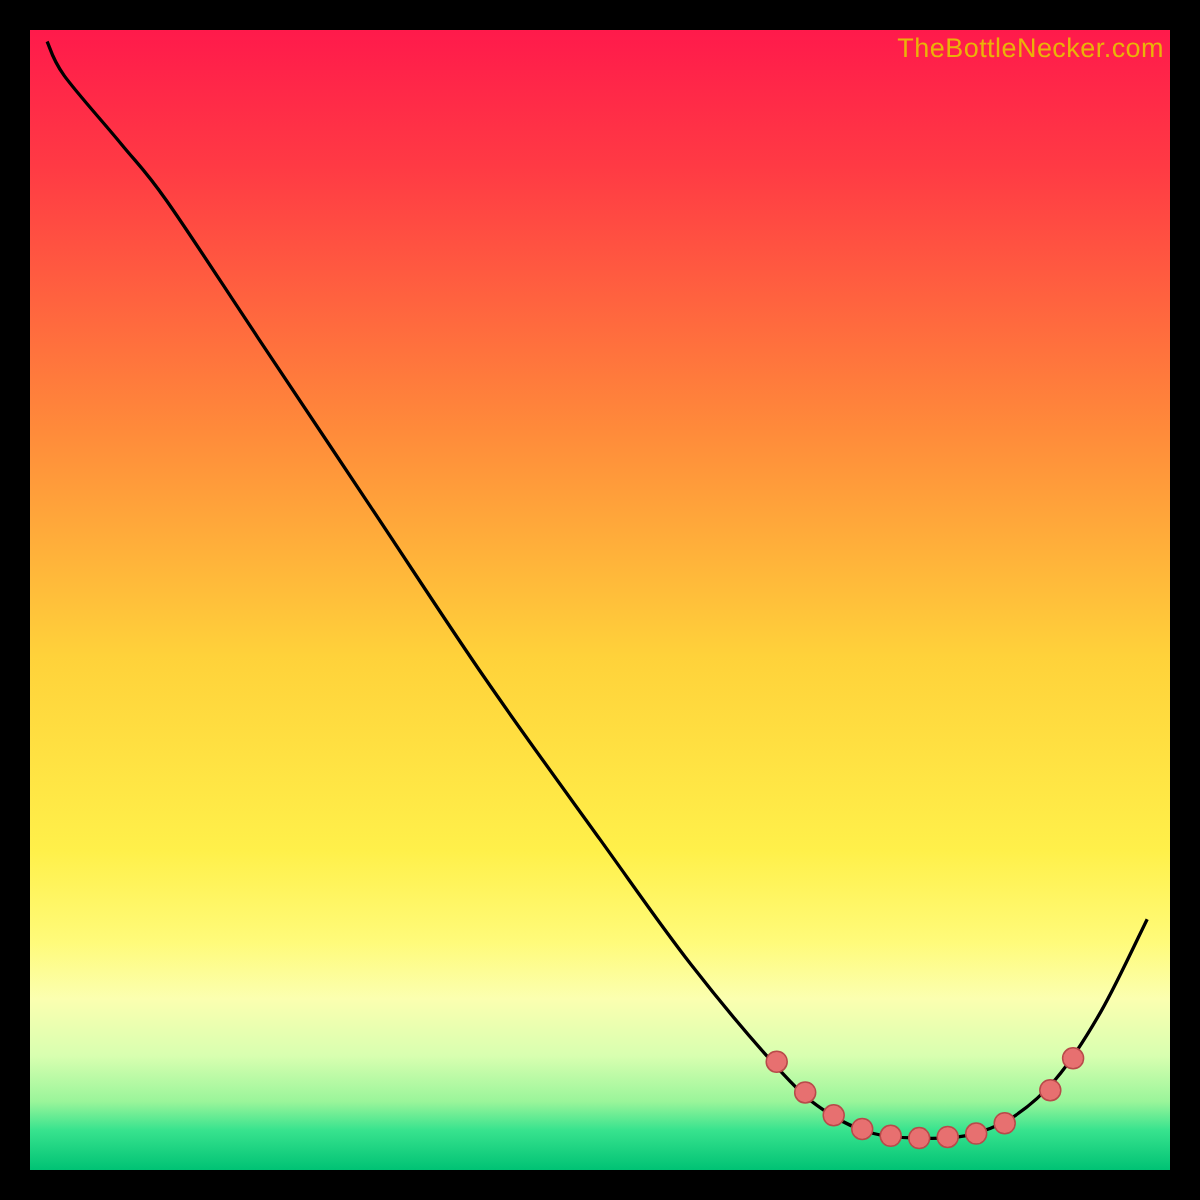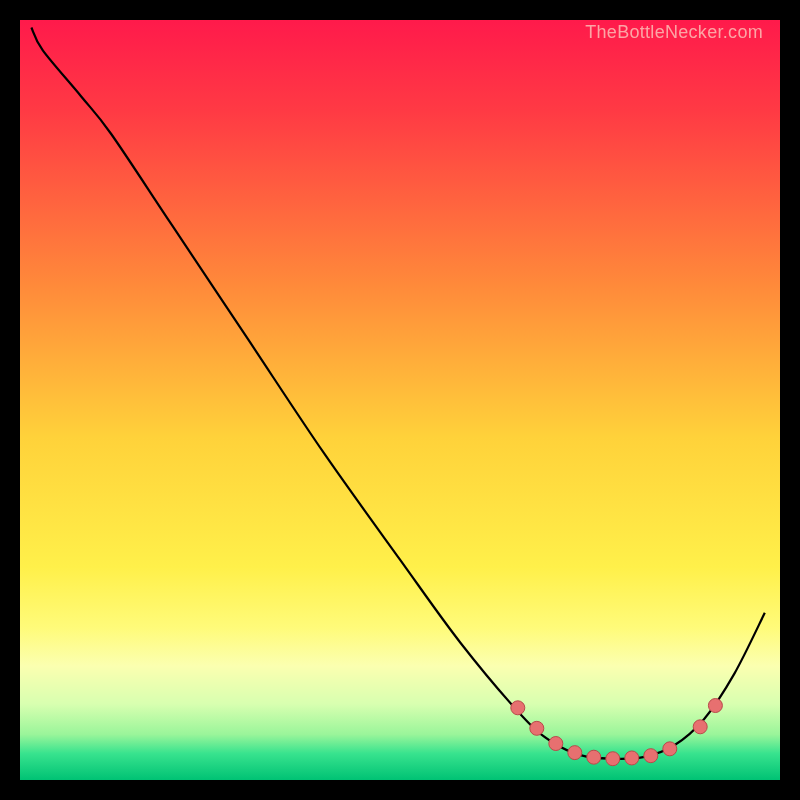--- a/index.html
+++ b/index.html
@@ -15,22 +15,22 @@
     position: absolute;
     left: 20px;
     top: 20px;
     width: 760px;
     height: 760px;
     background: #000;
   }
   .watermark {
     position: absolute;
     top: 2px;
-    right: 17px;
-    color: #fca5a5;
+    right: 4px;
+    color: #eab308;
     font-size: 18px;
     letter-spacing: 0.3px;
     z-index: 5;
   }
   .plot {
     position: absolute;
     left: 0;
     top: 0;
     width: 760px;
     height: 760px;

